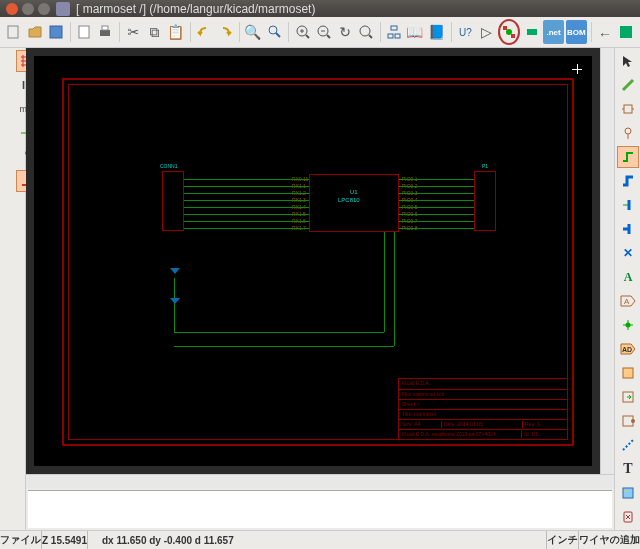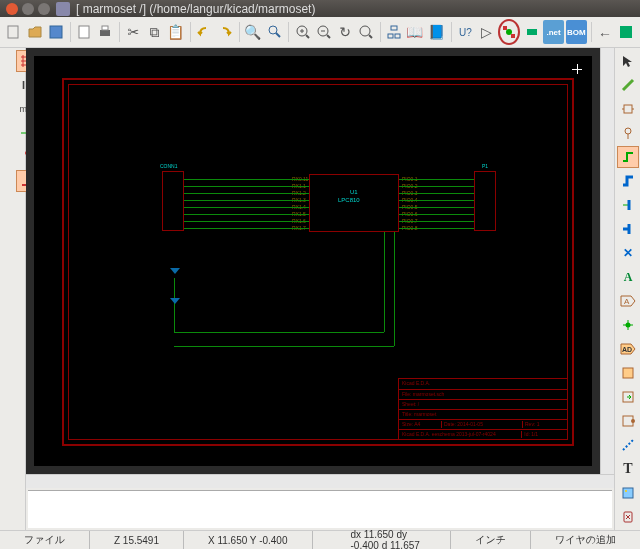--- a/index.html
+++ b/index.html
@@ -58,21 +58,21 @@
   .right-toolbar { width: 26px; background: #ecebe8; border-left: 1px solid #ccc; display: flex; flex-direction: column; gap: 2px; padding: 2px; }
   .rtbtn { width: 22px; height: 22px; display: flex; align-items: center; justify-content: center; cursor: pointer; border: 1px solid transparent; font-size: 12px; }
   .rtbtn.active { background: #fca; border: 1px solid #c85; }
   
   .scrollbar-h { height: 14px; background: #e8e8e8; border-top: 1px solid #ccc; }
   .scrollbar-v { width: 14px; background: #e8e8e8; border-left: 1px solid #ccc; }
   
   .bottom-panel { height: 38px; background: #fff; border-top: 1px solid #aaa; margin: 2px; }
   
   .statusbar { height: 20px; background: #ecebe8; border-top: 1px solid #ccc; display: flex; align-items: center; font-size: 10px; color: #333; }
-  .status-cell { border-right: 1px solid #bbb; padding: 0 24px; height: 18px; display: flex; align-items: center; }
+  .status-cell { border-right: 1px solid #bbb; padding: 0 0; height: 18px; display: flex; align-items: center; font-weight: bold; }
   .status-cell.grow { flex: 1; margin-left: 14px; }
 </style>
 </head>
 <body>
 
 <div class="titlebar">
   <div class="window-btns">
     <div class="wbtn close"></div>
     <div class="wbtn min"></div>
     <div class="wbtn max"></div>
@@ -423,17 +423,16 @@
           <line x1="5" y1="5" x2="9" y2="9" stroke="#a33"></line>
           <line x1="9" y1="5" x2="5" y2="9" stroke="#a33"></line>
         </svg>
       </div>
   </div>
 </div>
 
 <div class="statusbar">
   <div class="status-cell">ファイル</div>
   <div class="status-cell">Z 15.5491</div>
-  <div class="status-cell">X 11.650 Y -0.400</div>
   <div class="status-cell grow">dx 11.650  dy -0.400  d 11.657</div>
   <div class="status-cell">インチ</div>
   <div class="status-cell" style="border-right:none">ワイヤの追加</div>
 </div>
 
 </body></html>

